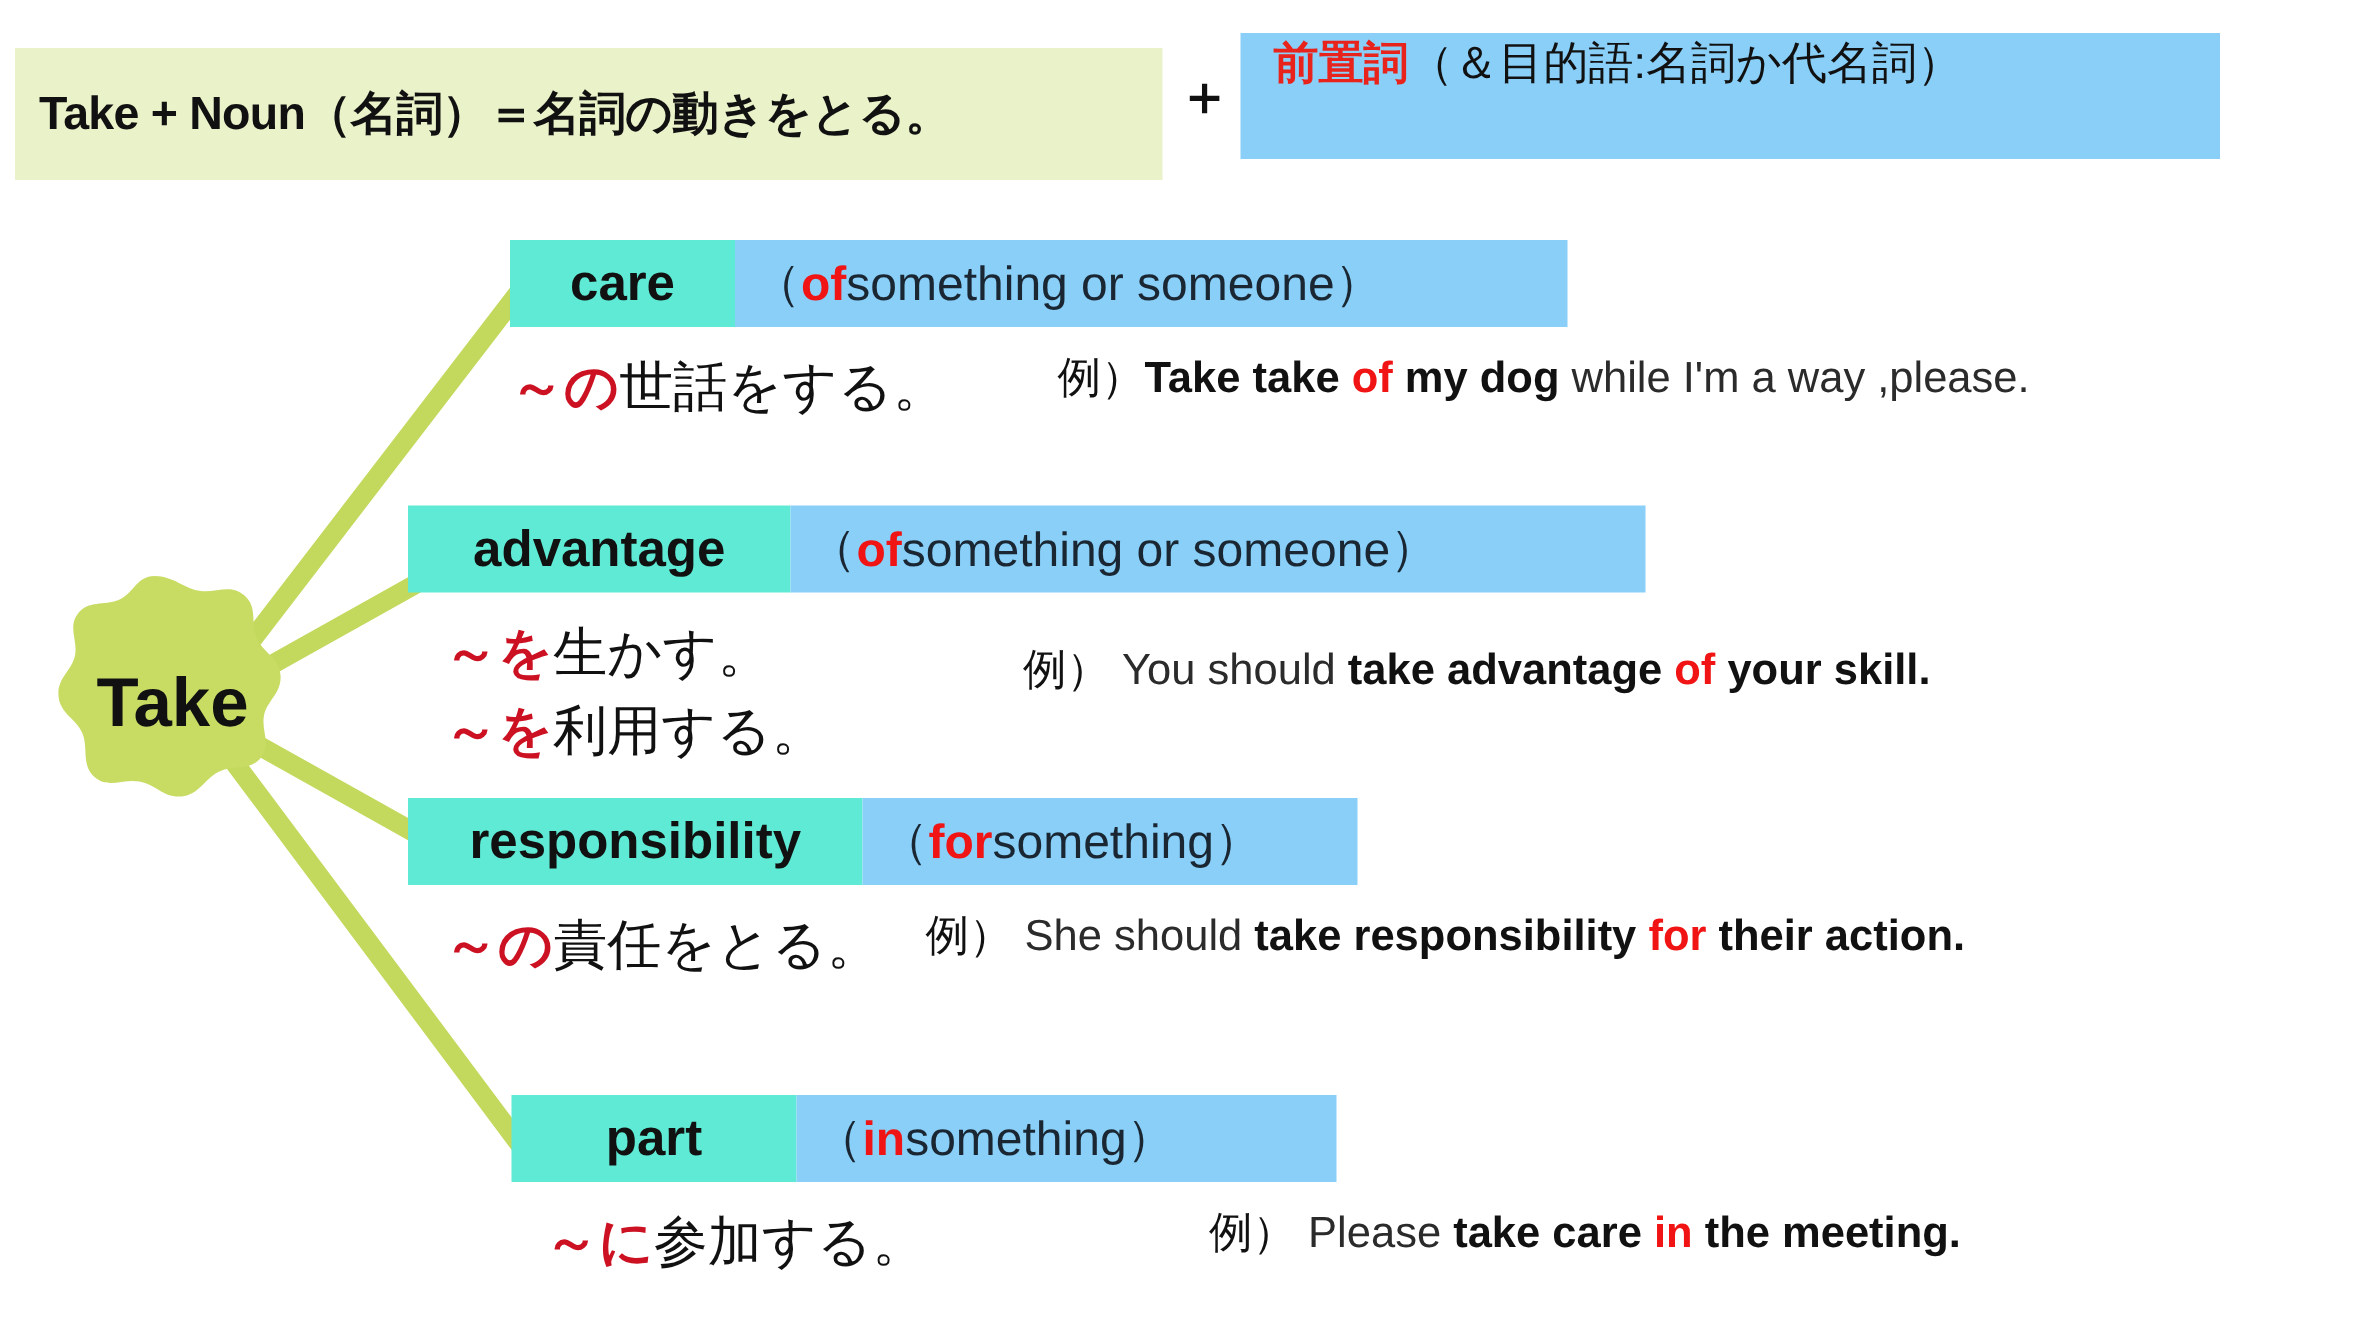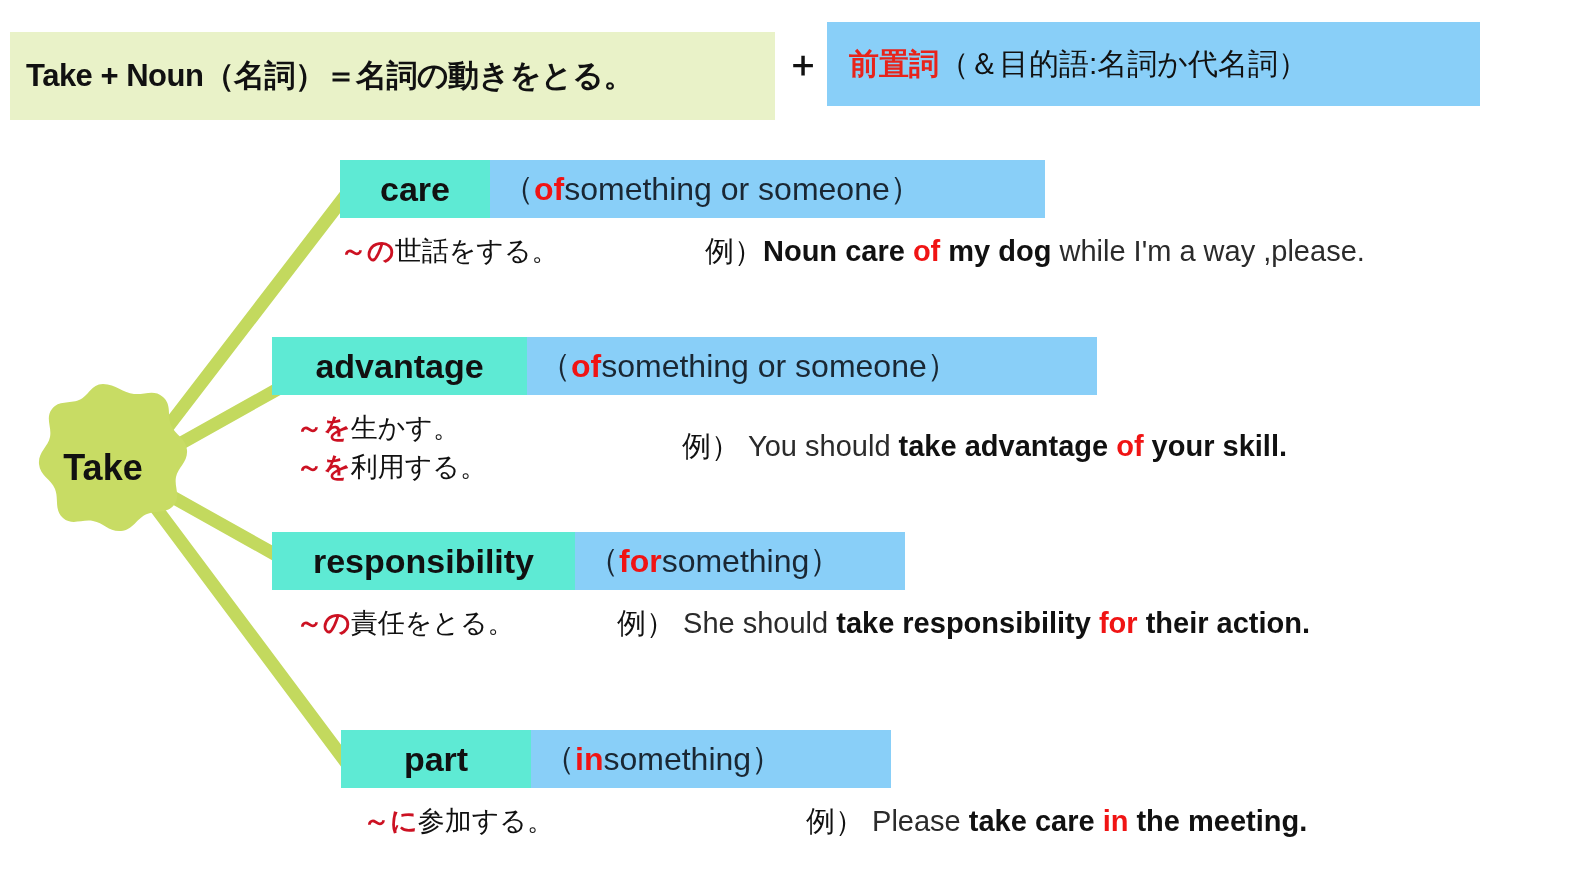--- a/index.html
+++ b/index.html
@@ -26,35 +26,35 @@
     white-space: nowrap;
   }
   .hdr-plus {
     position: absolute; left: 785px; top: 0; height: 88px;
     display: flex; align-items: center;
     font-size: 36px; font-weight: bold; color: #111;
   }
   .hdr-blue {
     position: absolute; left: 827px; top: 2px; width: 653px; height: 84px;
     background: #89cff8;
-    display: flex; align-items: center; padding-left: 22px;
+    display: flex; align-items: flex-start; padding-left: 22px;
   }
   .hdr-blue-text { font-size: 30px; color: #111; white-space: nowrap; }
   .hdr-blue-text .red { color: #e8231b; font-weight: bold; }
 
   
   .take-node {
     position: absolute; left: 8px; top: 378px;
     width: 190px; height: 180px; z-index: 3;
   }
   .take-node svg { display: block; width: 190px; height: 180px; }
   .take-label {
-    position: absolute; left: 0; top: 0; width: 190px; height: 180px;
+    position: absolute; left: 12px; top: 0; width: 190px; height: 180px;
     display: flex; align-items: center; justify-content: center;
-    font-size: 36px; font-weight: bold; color: #111;
+    font-size: 46px; font-weight: bold; color: #111;
   }
 
   
   .connectors {
     position: absolute; left: 0; top: 0;
     width: 1580px; height: 889px; z-index: 1;
     pointer-events: none;
   }
 
   
@@ -68,21 +68,21 @@
   }
   .chip-blue {
     background: #89cff8;
     display: flex; align-items: center;
     font-size: 32px; color: #1a2733;
     padding: 0 14px 0 12px; white-space: nowrap;
   }
   .chip-blue .prep { color: #f01414; font-weight: bold; }
 
   .detail { display: flex; align-items: flex-start; margin-top: 14px; }
-  .jp-block { font-size: 27px; color: #111; line-height: 1.45; white-space: nowrap; }
+  .jp-block { font-size: 36px; color: #111; line-height: 1.45; white-space: nowrap; }
   .jp-block .red { color: #cc1122; font-weight: bold; }
   .ex-block { font-size: 29px; color: #111; white-space: nowrap; }
   .ex-mark { font-weight: normal; }
   .ex-block .bold { font-weight: bold; }
   .ex-block .red { color: #f01414; font-weight: bold; }
   .ex-block .light { font-weight: normal; color: #2b2b2b; }
 </style>
 </head>
 <body>
 
@@ -124,21 +124,21 @@
         <span>（</span>
         <span class="prep">of</span>
         <span>something or someone</span>
         <span>）</span>
       </div>
   </div>
   <div class="detail">
     <div class="jp-block" style="width:365px;">
       <div><span class="red">～の</span><span>世話をする。</span></div>
     </div>
-    <div class="ex-block"><span class="ex-mark">例）</span><span class="light"></span><span class="bold">Noun care </span><span class="red">of</span><span class="bold"> my dog</span><span class="light"> while I'm a way ,please.</span></div>
+    <div class="ex-block"><span class="ex-mark">例）</span><span class="light"></span><span class="bold">Take take </span><span class="red">of</span><span class="bold"> my dog</span><span class="light"> while I'm a way ,please.</span></div>
   </div>
 </div>
 
 <div class="entry" style="left:272px; top:337px;">
   <div class="chip-row">
     <div class="chip-green" style="width:255px;">advantage</div>
     <div class="chip-blue" style="width:570px;">
         <span>（</span>
         <span class="prep">of</span>
         <span>something or someone</span>

